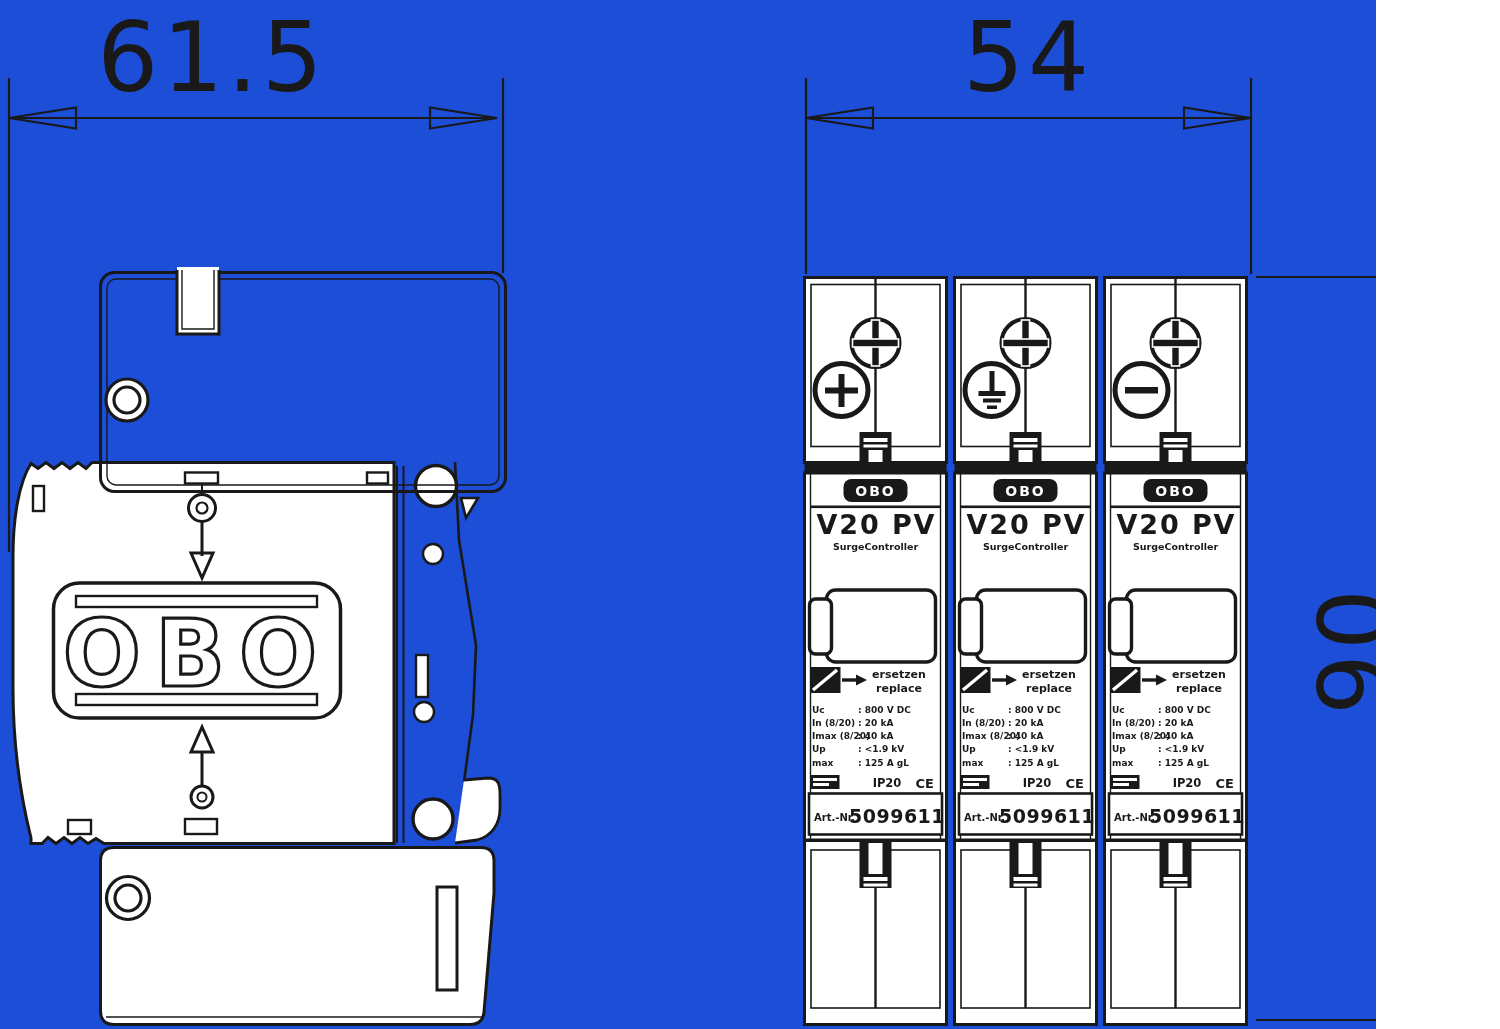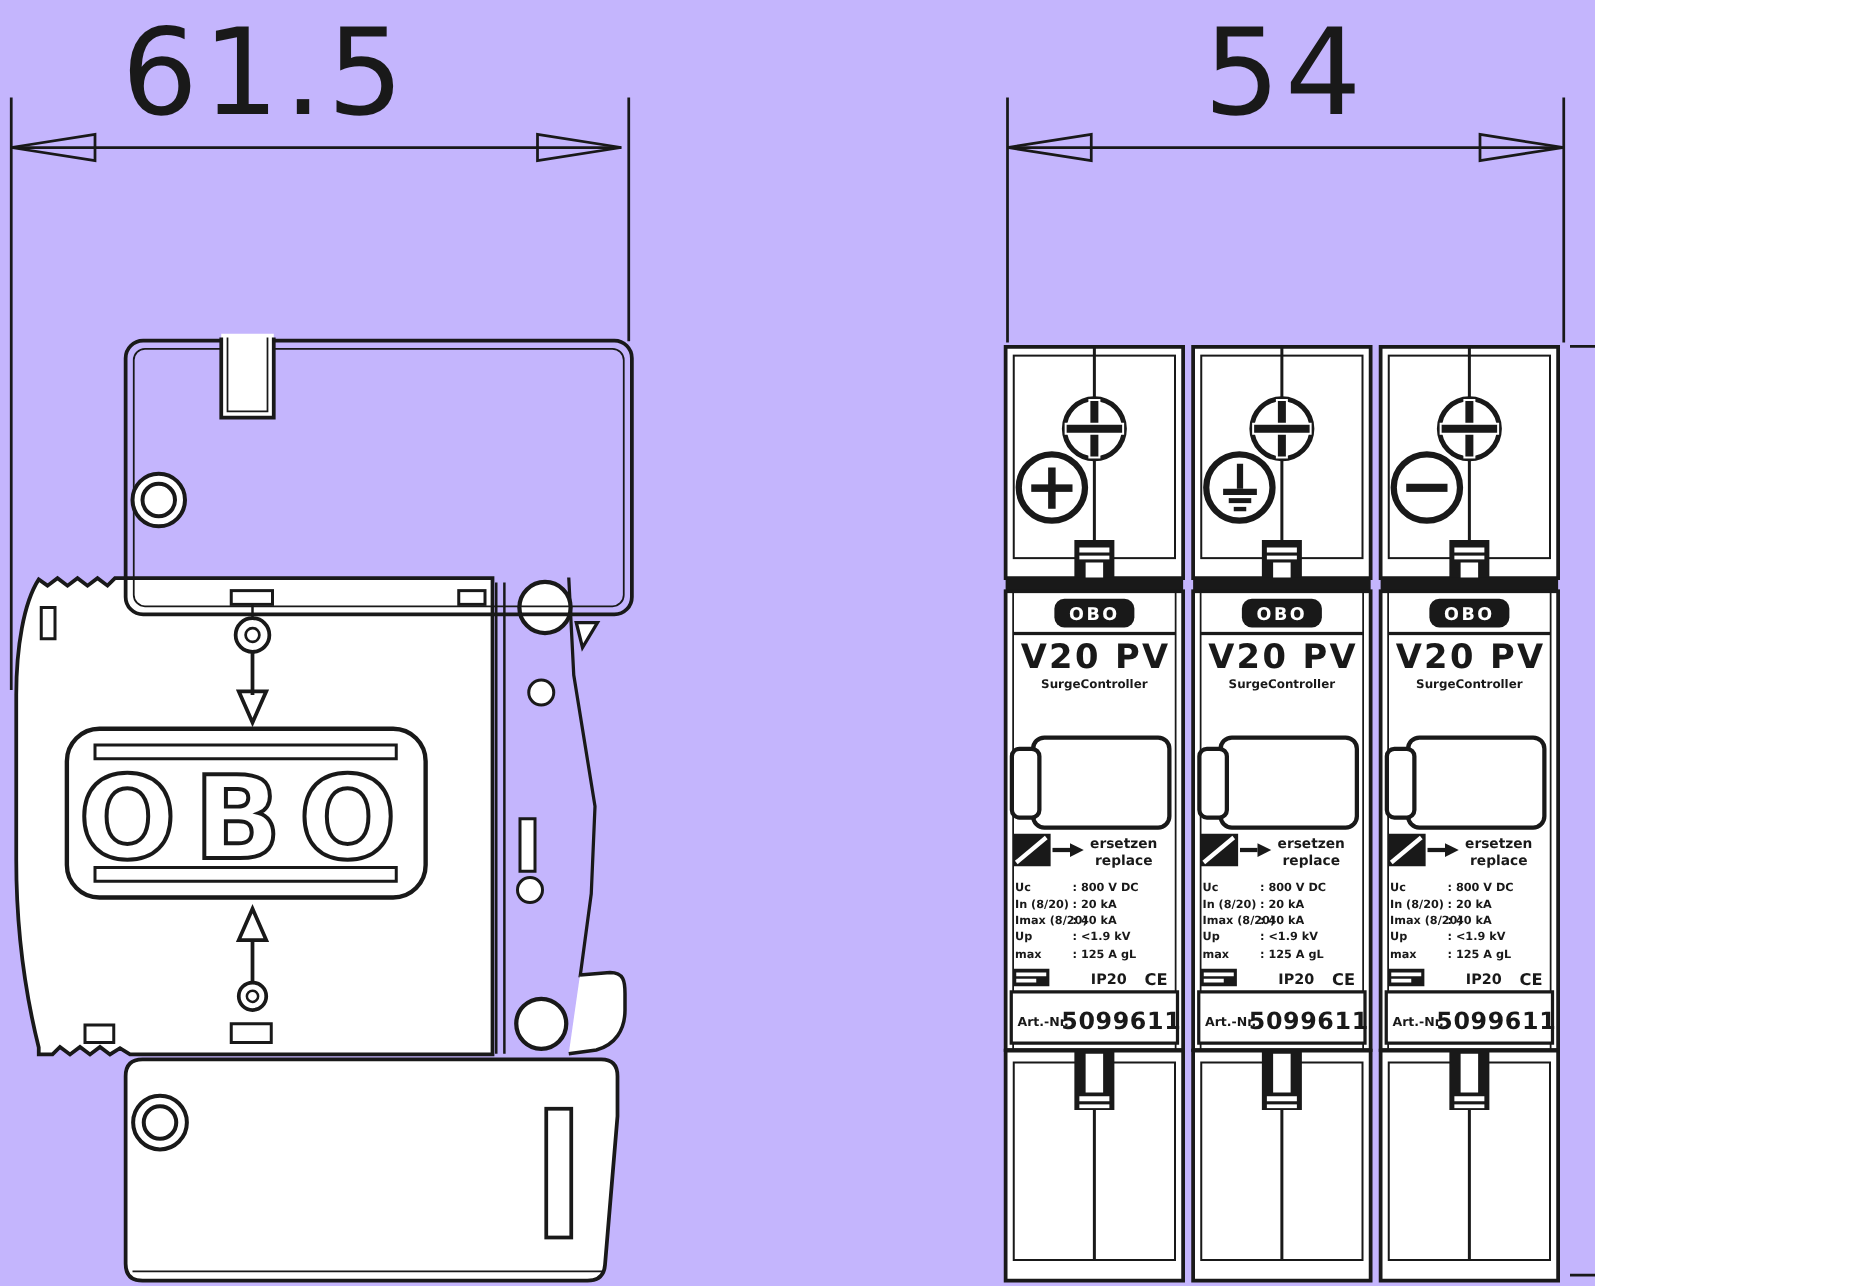--- a/index.html
+++ b/index.html
@@ -1,16 +1,16 @@
 <!DOCTYPE html>
 <html><head>
 <meta charset="utf-8">
 <style>
   html,body{margin:0;padding:0;background:#ffffff;}
-  .canvas{position:relative;width:1276px;height:1029px;background:#c4b5fd;overflow:hidden;text-align:center;}
+  .canvas{position:relative;width:1376px;height:1029px;background:#1d4ed8;overflow:hidden;text-align:center;}
   svg{display:block;}
   text{font-family:"DejaVu Sans",sans-serif;fill:#191919;}
   .k  {stroke:#191919;fill:none;}
   .kw {stroke:#191919;fill:#ffffff;}
   .f  {fill:#191919;stroke:none;}
   .wf {fill:#ffffff;stroke:none;}
   .dim{font-size:96px;letter-spacing:4px;font-weight:400;}
   .logo-big{font-size:92px;font-weight:bold;letter-spacing:14px;fill:#ffffff;stroke:#191919;stroke-width:3.2px;}
   .brand{font-size:14px;font-weight:bold;letter-spacing:2px;fill:#ffffff;}
   .model{font-size:27px;font-weight:bold;}

